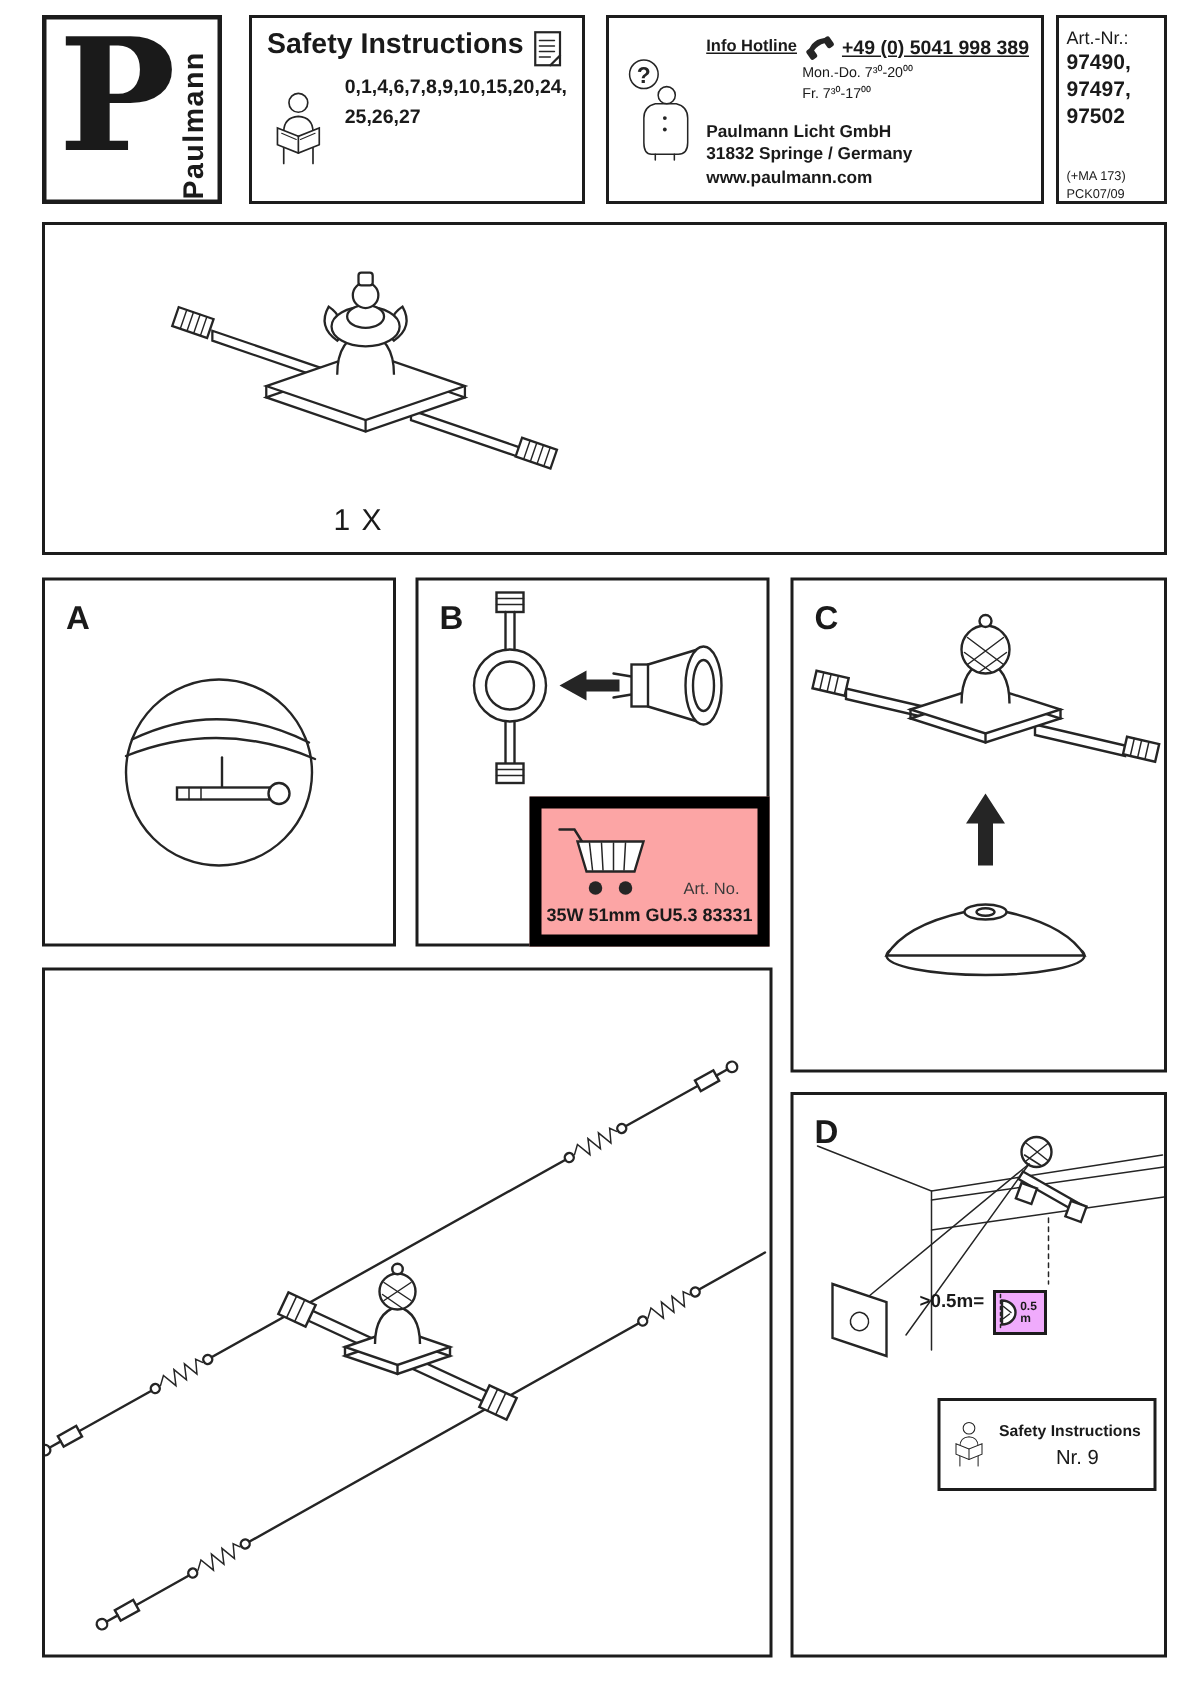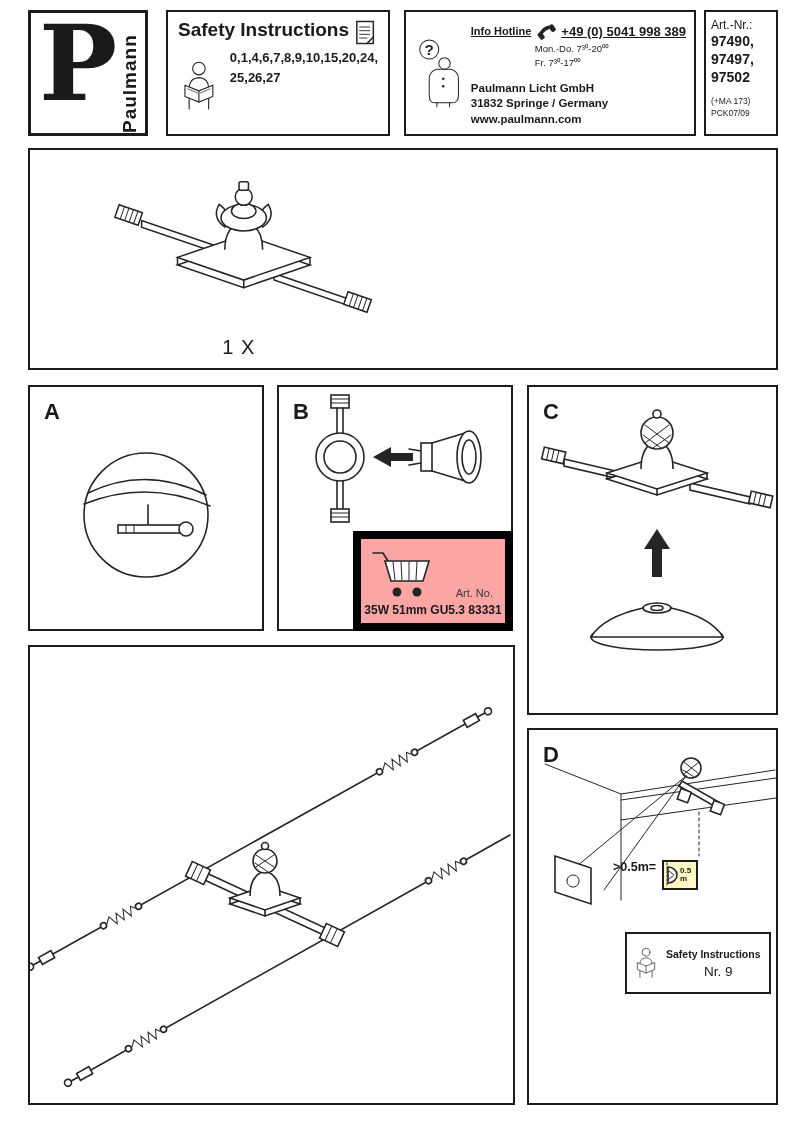--- a/index.html
+++ b/index.html
@@ -30,21 +30,21 @@
   .hotline-content { flex:1; padding-top:2px; }
   .hotline-top { display:flex; align-items:center; gap:4px;text-decoration:underline; }
   .hotline-label { font-size:11px; font-weight:bold; white-space:nowrap; }
   .hotline-phone { font-size:13px; font-weight:bold; white-space:nowrap; }
   .hotline-hours { font-size:9.5px; font-weight:500; margin-left:64px; line-height:1.5; }
   .hotline-company { margin-top:10px; font-size:11.5px; font-weight:bold; line-height:1.35; }
 
   .artnr-box { left:704px; top:10px; width:74px; height:126px; padding:6px 5px; }
   .artnr-label { font-size:12px; font-weight:normal; }
   .artnr-num { font-size:14px; font-weight:bold; line-height:1.3; }
-  .artnr-note { font-size:8.5px; line-height:1.5; margin-top:8px; }
+  .artnr-note { font-size:8.5px; line-height:1.5; margin-top:24px; }
 
   
   .contents-box { left:28px; top:148px; width:750px; height:222px; display:flex; }
   .contents-col { display:flex; flex-direction:column; align-items:center; justify-content:center; gap:2px; }
   .col-fixture { width:56%;text-align:right; }
   .col-bulb { width:44%; }
   .qty-caption { font-size:20px; letter-spacing:1px; }
 
   
   .panel-label { position:absolute; left:14px; top:12px; font-size:22px; font-weight:600; z-index:3; }
@@ -55,21 +55,21 @@
   .panel-d { left:527px; top:728px; width:251px; height:377px; }
 
   .b-inset { position:absolute; right:-2px; bottom:-2px; width:160px; height:100px; border:8px solid #000000; background:#fca5a5; }
   .b-cart { position:absolute; left:10px; top:8px; }
   .b-artlabel { position:absolute; right:12px; top:48px; font-size:11px; color:#3a3a3a; }
   .b-artvalue { position:absolute; left:0; right:0; bottom:6px; text-align:center; font-size:12px; font-weight:bold; white-space:nowrap; }
 
   .d-scene { position:absolute; left:0; top:0; }
   .d-distance-row { position:absolute; left:84px; top:130px; display:flex; align-items:flex-start; gap:6px; z-index:2; }
   .d-distance-text { font-size:12.5px; font-weight:bold; }
-  .d-dist-icon { width:36px; height:30px; border:2px solid #1c1c1c; background:#fef9c3; display:flex; align-items:center; padding:1px; gap:2px; }
+  .d-dist-icon { width:36px; height:30px; border:2px solid #1c1c1c; background:#f0abfc; display:flex; align-items:center; padding:1px; gap:2px; }
   .d-dist-val { display:flex; flex-direction:column; line-height:1; font-size:8px; font-weight:bold; }
   .d-safety { position:absolute; left:96px; top:202px; width:146px; height:62px; border:2px solid #1c1c1c; background:#fff;
     display:flex; align-items:center; gap:7px; padding:4px 6px; }
   .d-safety-title { font-size:10.5px; font-weight:bold; white-space:nowrap; }
   .d-safety-nr { font-size:13.5px; margin-top:4px;margin-left:38px; }
 </style>
 </head>
 <body>
 
 <div class="sheet">

